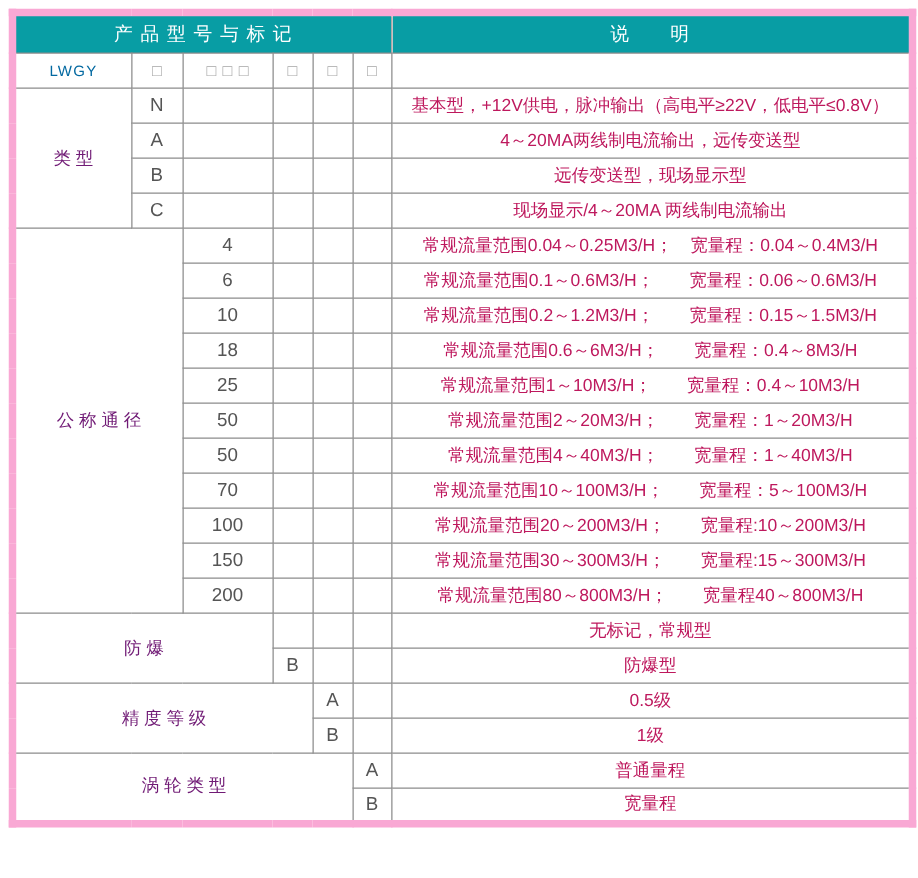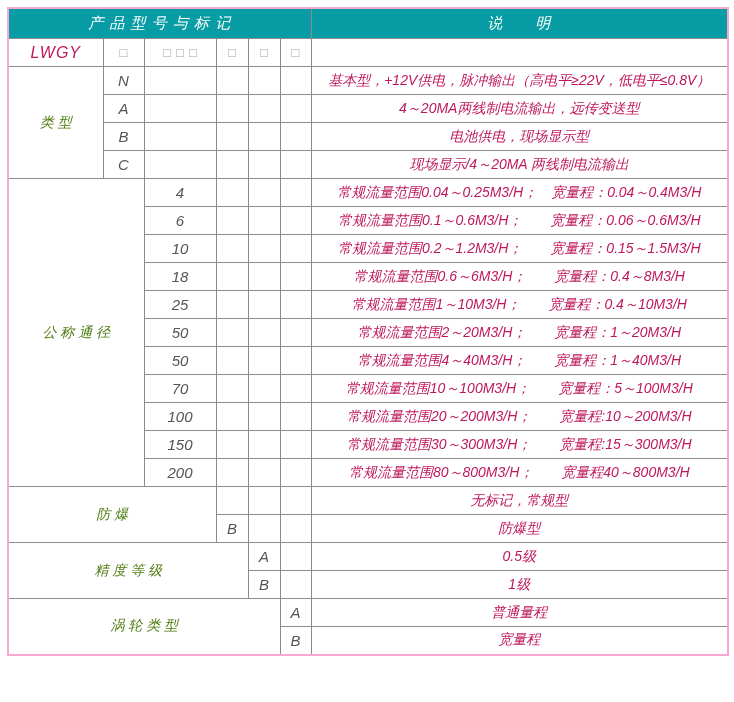--- a/index.html
+++ b/index.html
@@ -12,22 +12,21 @@
   }
   .table-wrap {
     position: absolute;
     left: 7px;
     top: 7px;
   }
   table.spec {
     border-collapse: collapse;
     table-layout: fixed;
     width: 720px;
-    border: 2px solid #f9a8d4;
-    font-style: italic;
+    border: 6px solid #f9a8d4;
   }
   table.spec td, table.spec th {
     border: 1px solid #8c8c8c;
     text-align: center;
     vertical-align: middle;
     padding: 0 2px;
     overflow: hidden;
     white-space: nowrap;
   }
   th.hd {
@@ -37,35 +36,35 @@
     font-size: 15px;
     height: 29px;
     letter-spacing: 1px;
   }
   tr.data-row { height: 28px; }
   td {
     color: #474747;
     font-size: 14px;
   }
   td.model-prefix {
-    font-size: 16px;
-    color: #be185d;
+    font-size: 12px;
+    color: #0369a1;
     letter-spacing: 1px;
   }
   td.code-cell {
     font-size: 15px;
     color: #555555;
   }
   td.size-cell {
     font-size: 15px;
     color: #555555;
   }
   td.label-cell {
     font-size: 14px;
-    color: #4d7c0f;
+    color: #701a75;
   }
   td.desc-cell {
     font-size: 14px;
     color: #be185d;
   }
   td.box-cell {
     color: #a6a6a6;
     font-size: 13px;
   }
   .boxes3 { letter-spacing: 5px; margin-right: -5px; }
@@ -117,21 +116,21 @@
       <td></td>
       <td></td>
       <td class="desc-cell">4～20MA两线制电流输出，远传变送型</td>
     </tr>
     <tr class="data-row">
       <td class="code-cell">B</td>
       <td></td>
       <td></td>
       <td></td>
       <td></td>
-      <td class="desc-cell">电池供电，现场显示型</td>
+      <td class="desc-cell">远传变送型，现场显示型</td>
     </tr>
     <tr class="data-row">
       <td class="code-cell">C</td>
       <td></td>
       <td></td>
       <td></td>
       <td></td>
       <td class="desc-cell">现场显示/4～20MA 两线制电流输出</td>
     </tr>
 

